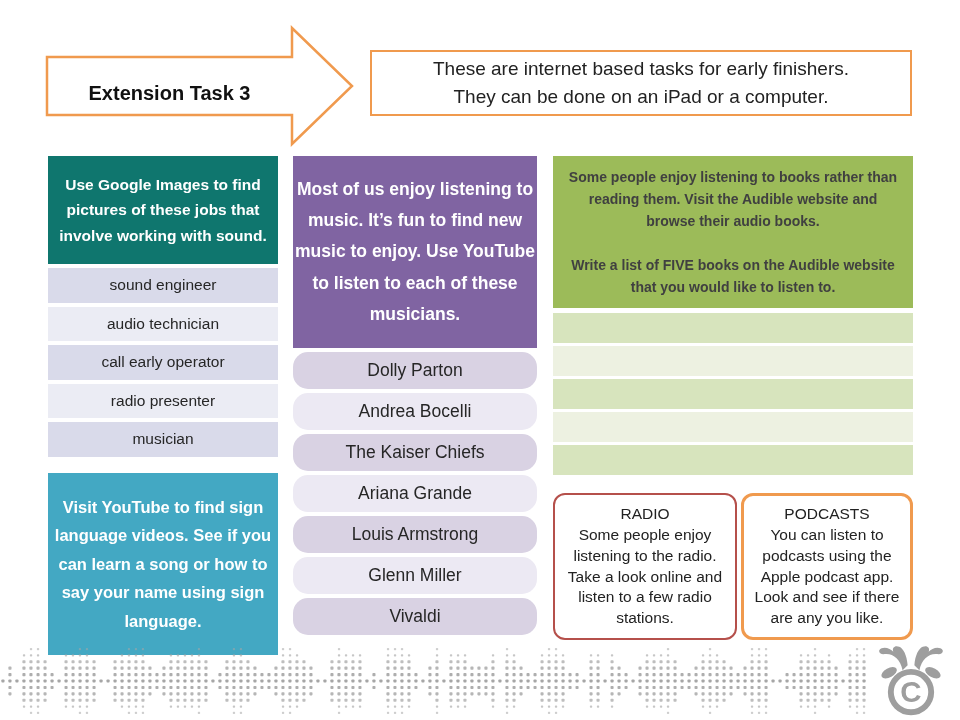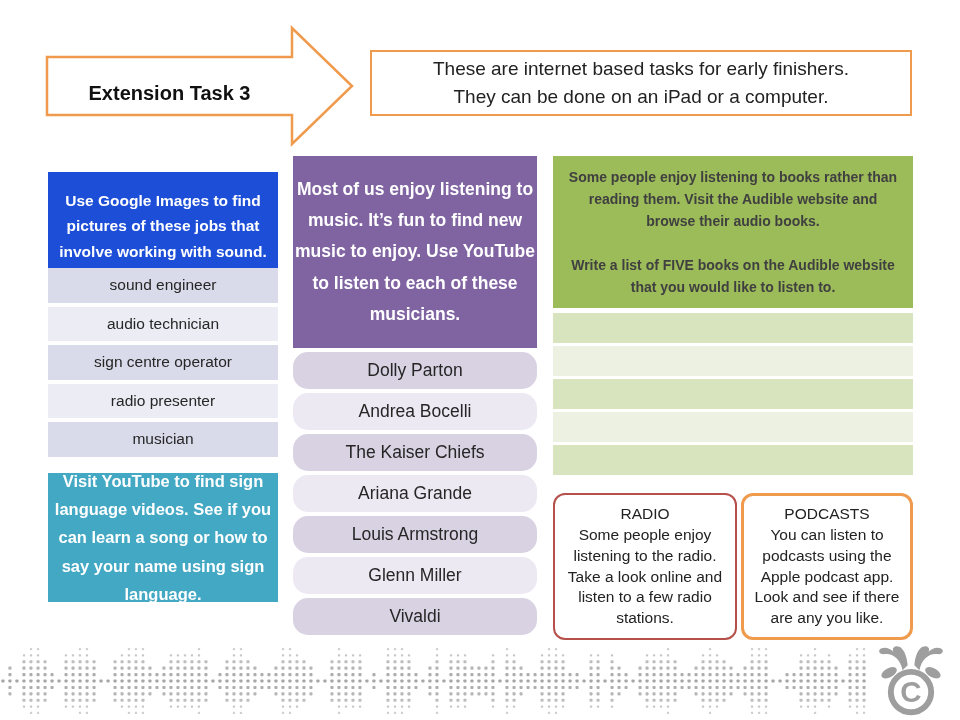--- a/index.html
+++ b/index.html
@@ -17,32 +17,32 @@
   }
   #intro-box{
     position:absolute;left:370px;top:50px;width:542px;height:66px;
     border:2px solid #F09A4E;background:#fff;box-sizing:border-box;
     display:flex;flex-direction:column;align-items:center;justify-content:center;
     font-size:19px;line-height:1.5;text-align:center;color:#222;
   }
   
   .col-left{left:48px;width:230px;}
   #jobs-header{
-    position:absolute;top:172px;height:108px;background:#1d4ed8;color:#fff;
+    position:absolute;top:156px;height:108px;background:#0f766e;color:#fff;
     font-weight:bold;font-size:15.5px;line-height:1.62;text-align:center;
     display:flex;align-items:center;justify-content:center;padding:2px 6px;box-sizing:border-box;
   }
   #jobs-list{position:absolute;top:268px;display:flex;flex-direction:column;gap:4px;}
   .lrow{
     height:34.5px;background:#D9DAEA;display:flex;align-items:center;justify-content:center;
     font-size:15.5px;color:#262626;
   }
   .lrow.alt{background:#EBECF4;}
   #sign-language-box{
-    position:absolute;top:473px;height:129px;background:#43A8C3;color:#fff;
+    position:absolute;top:473px;height:182px;background:#43A8C3;color:#fff;
     font-weight:bold;font-size:16.5px;line-height:1.72;text-align:center;
     display:flex;align-items:center;justify-content:center;padding:2px 4px;box-sizing:border-box;
   }
   
   .col-mid{left:293px;width:244px;}
   #music-header{
     position:absolute;top:156px;height:192px;background:#8064A2;color:#fff;
     font-weight:bold;font-size:17.5px;line-height:1.78;text-align:center;
     display:flex;align-items:center;justify-content:center;padding:10px 2px;box-sizing:border-box;
   }
@@ -87,21 +87,21 @@
 
   <div id="intro-box">
     <div>These are internet based tasks for early finishers.</div>
     <div>They can be done on an iPad or a computer.</div>
   </div>
 
   <div id="jobs-header" class="col-left">Use Google Images to find pictures of these jobs that involve working with sound.</div>
   <div id="jobs-list" class="col-left">
       <div class="lrow">sound engineer</div>
       <div class="lrow alt">audio technician</div>
-      <div class="lrow">sign centre operator</div>
+      <div class="lrow">call early operator</div>
       <div class="lrow alt">radio presenter</div>
       <div class="lrow">musician</div>
     </div>
 
   <div id="sign-language-box" class="col-left">Visit YouTube to find sign language videos. See if you can learn a song or how to say your name using sign language.</div>
 
   <div id="music-header" class="col-mid">Most of us enjoy listening to music. It’s fun to find new music to enjoy. Use YouTube to listen to each of these musicians.</div>
   <div id="musicians-list" class="col-mid">
       <div class="mrow">Dolly Parton</div>
       <div class="mrow alt">Andrea Bocelli</div>

